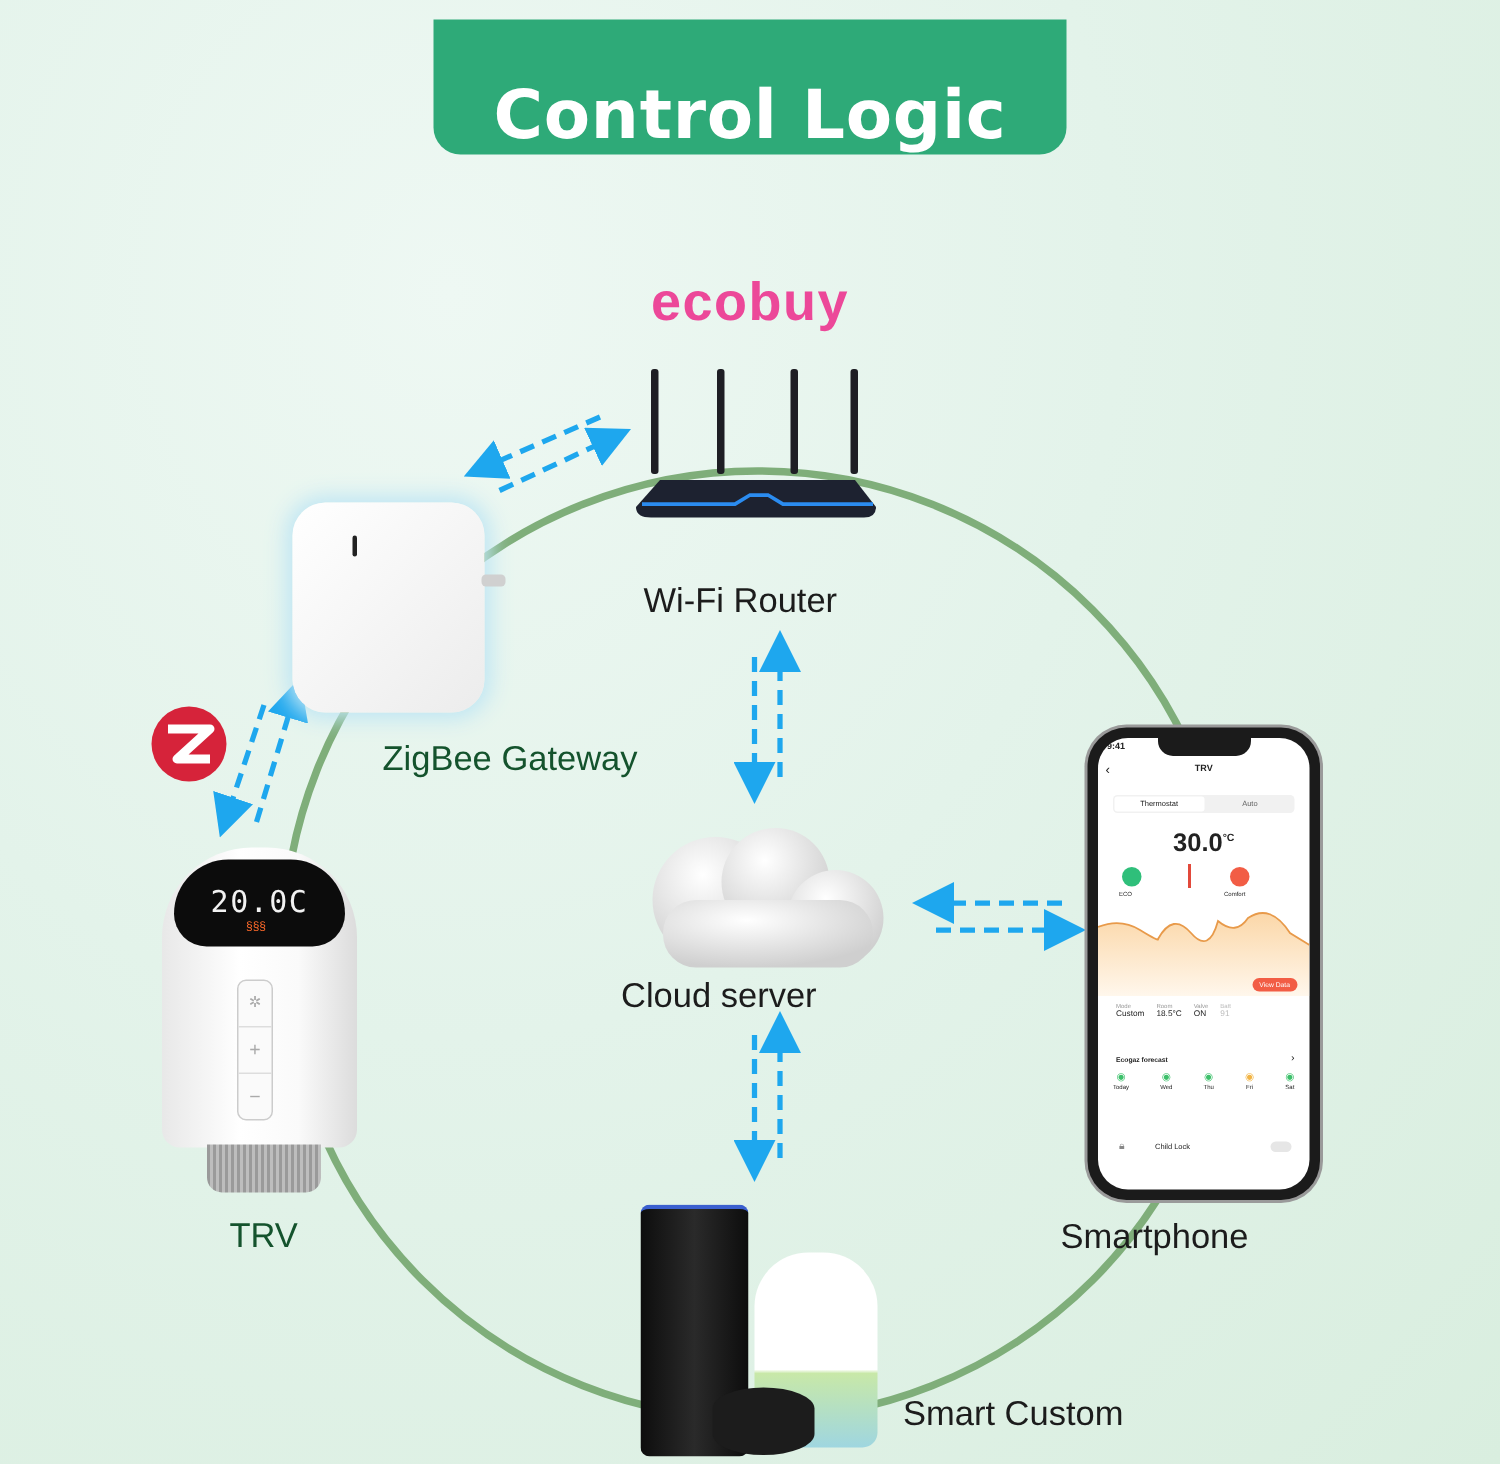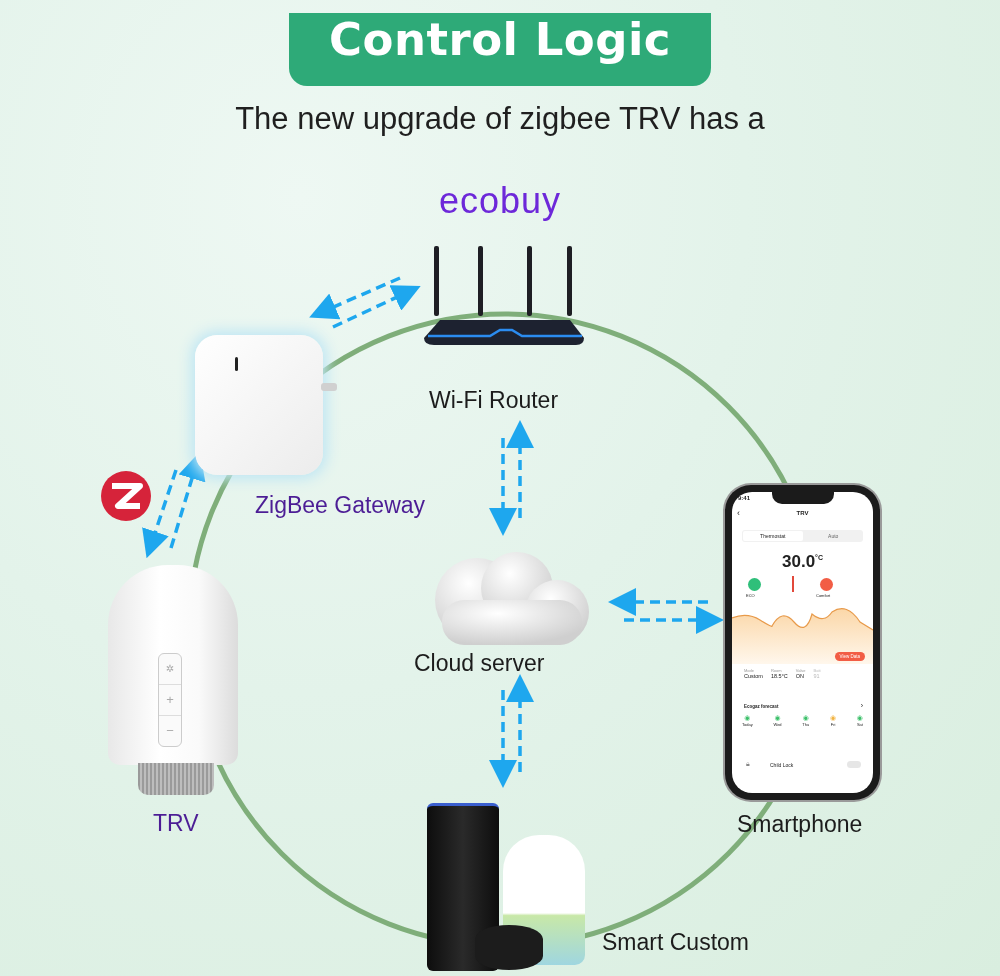--- a/index.html
+++ b/index.html
@@ -1,42 +1,41 @@
 <!DOCTYPE html>
 <html><head>
 <meta charset="utf-8">
 <style>
   html,body{margin:0;padding:0;}
   body{width:1000px;height:976px;position:relative;overflow:hidden;
     background:radial-gradient(ellipse at 30% 20%, #eef8f3 0%, #e3f3ea 45%, #d9eedf 100%);
     font-family:"Liberation Sans", sans-serif;}
   .abs{position:absolute;}
-  .title-banner{left:289px;top:13px;width:422px;height:73px;background:#2eaa78;border-radius:0 0 18px 18px;
-    display:flex;align-items:flex-start;justify-content:center;}
+  .title-banner{left:289px;top:13px;width:422px;height:90px;background:#2eaa78;border-radius:0 0 18px 18px;
+    display:flex;align-items:flex-end;justify-content:center;}
   .title-banner span{color:#fff;font-weight:900;font-size:45px;letter-spacing:0.5px;font-family:"DejaVu Sans", sans-serif;}
   .subtitle{left:150px;top:100px;width:700px;text-align:center;font-size:31px;line-height:38px;color:#1f1f1f;}
-  .brand{left:400px;top:180px;width:200px;text-align:center;font-size:36px;color:#6d28d9;letter-spacing:1px;}
+  .brand{left:400px;top:180px;width:200px;text-align:center;font-size:36px;color:#ec4899;letter-spacing:1px;font-weight:bold;}
   .label{font-weight:normal;font-size:23px;white-space:nowrap;}
   .label.dark{color:#1c1c1c;}
-  .label.olive{color:#4c1d95;}
+  .label.olive{color:#14532d;}
   svg.overlay{position:absolute;left:0;top:0;}
   
   .phone{left:725px;top:485px;width:155px;height:315px;background:#1b1b1b;border-radius:26px;box-shadow:0 0 0 2px #9a9a9a;}
   .screen{position:absolute;left:7px;top:7px;right:7px;bottom:7px;background:#fff;border-radius:20px;overflow:hidden;font-size:6px;color:#222;}
   .notch{position:absolute;left:40px;top:0;width:62px;height:12px;background:#1b1b1b;border-radius:0 0 10px 10px;}
   .trv-body{left:108px;top:565px;width:130px;height:200px;background:linear-gradient(90deg,#e8e8e8,#fff 40%,#fafafa 70%,#dcdcdc);border-radius:60px 60px 12px 12px;}
 </style>
 </head>
 <body>
 
 <div class="abs title-banner">
   <span>Control Logic</span>
 </div>
 <div class="abs subtitle">
-  <div>The new upgrade of zigbee TRV has a</div>
 </div>
 <div class="abs brand">ecobuy</div>
 
 <svg class="overlay" width="1000" height="976">
   <defs>
     <marker id="ah" markerWidth="8" markerHeight="8" refX="4" refY="4" orient="auto">
       <path d="M0,0 L8,4 L0,8 Z" fill="#1ea7ee"></path>
     </marker>
   </defs>
   <circle cx="505" cy="630" r="316" fill="none" stroke="#7fae7a" stroke-width="5"></circle>
@@ -90,20 +89,24 @@
   <g fill="url(#cg)">
     <circle cx="55" cy="60" r="42"></circle>
     <circle cx="95" cy="48" r="36"></circle>
     <circle cx="135" cy="72" r="32"></circle>
     <rect x="20" y="60" width="140" height="45" rx="22"></rect>
   </g>
 </svg>
 <div class="abs label dark" style="left:414px;top:650px">Cloud server</div>
 
 <div class="abs trv-body">
+  <div style="position:absolute;left:8px;top:8px;width:114px;height:58px;background:#0c0c0c;border-radius:50px 50px 30px 30px;">
+    <div style="position:absolute;left:0;right:0;top:16px;text-align:center;color:#f2f2f2;font-family:'DejaVu Sans Mono',monospace;font-size:20px;letter-spacing:1px;">20.0C</div>
+    <div style="position:absolute;left:48px;top:40px;color:#ff6a2a;font-size:8px;">§§§</div>
+  </div>
   <div style="position:absolute;left:50px;top:88px;width:22px;height:92px;border:1px solid #ccc;border-radius:6px;background:#fafafa;">
     <div style="height:30px;text-align:center;line-height:30px;color:#aaa;font-size:10px;border-bottom:1px solid #ddd">✲</div>
     <div style="height:30px;text-align:center;line-height:30px;color:#aaa;font-size:13px;border-bottom:1px solid #ddd">+</div>
     <div style="height:30px;text-align:center;line-height:30px;color:#aaa;font-size:13px;">−</div>
   </div>
 </div>
 <div class="abs" style="left:138px;top:763px;width:76px;height:32px;background:repeating-linear-gradient(90deg,#9a9a9a 0 2px,#bdbdbd 2px 4px);border-radius:0 0 10px 10px;"></div>
 <div class="abs label olive" style="left:153px;top:810px">TRV</div>
 
 <div class="abs phone">
@@ -158,18 +161,18 @@
       <div><div style="color:#3cc06a;font-size:7px">◉</div><span>Wed</span></div>
       <div><div style="color:#3cc06a;font-size:7px">◉</div><span>Thu</span></div>
       <div><div style="color:#f2b444;font-size:7px">◉</div><span>Fri</span></div>
       <div><div style="color:#3cc06a;font-size:7px">◉</div><span>Sat</span></div>
     </div>
     <div style="position:absolute;left:14px;top:268px;font-size:7px;color:#888">🔒︎</div>
     <div style="position:absolute;left:38px;top:270px;font-size:5px">Child Lock</div>
     <div style="position:absolute;right:12px;top:269px;width:14px;height:7px;background:#e6e6e6;border-radius:4px"></div>
   </div>
 </div>
-<div class="abs label dark" style="left:737px;top:811px">Smartphone</div>
+<div class="abs label dark" style="left:707px;top:811px">Smartphone</div>
 
 <div class="abs" style="left:427px;top:803px;width:72px;height:165px;background:linear-gradient(90deg,#0d0d0d,#2a2a2a 50%,#0d0d0d);border-radius:6px;border-top:3px solid #3a5fcf;"></div>
 <div class="abs" style="left:503px;top:835px;width:82px;height:130px;background:linear-gradient(180deg,#ffffff 0 60%,#c8e8a8 62%,#9fd6e0 100%);border-radius:36px 36px 10px 10px;"></div>
 <div class="abs" style="left:475px;top:925px;width:68px;height:45px;background:#1c1c1c;border-radius:34px/14px;"></div>
 <div class="abs label dark" style="left:602px;top:929px">Smart Custom</div>
 
 </body></html>

